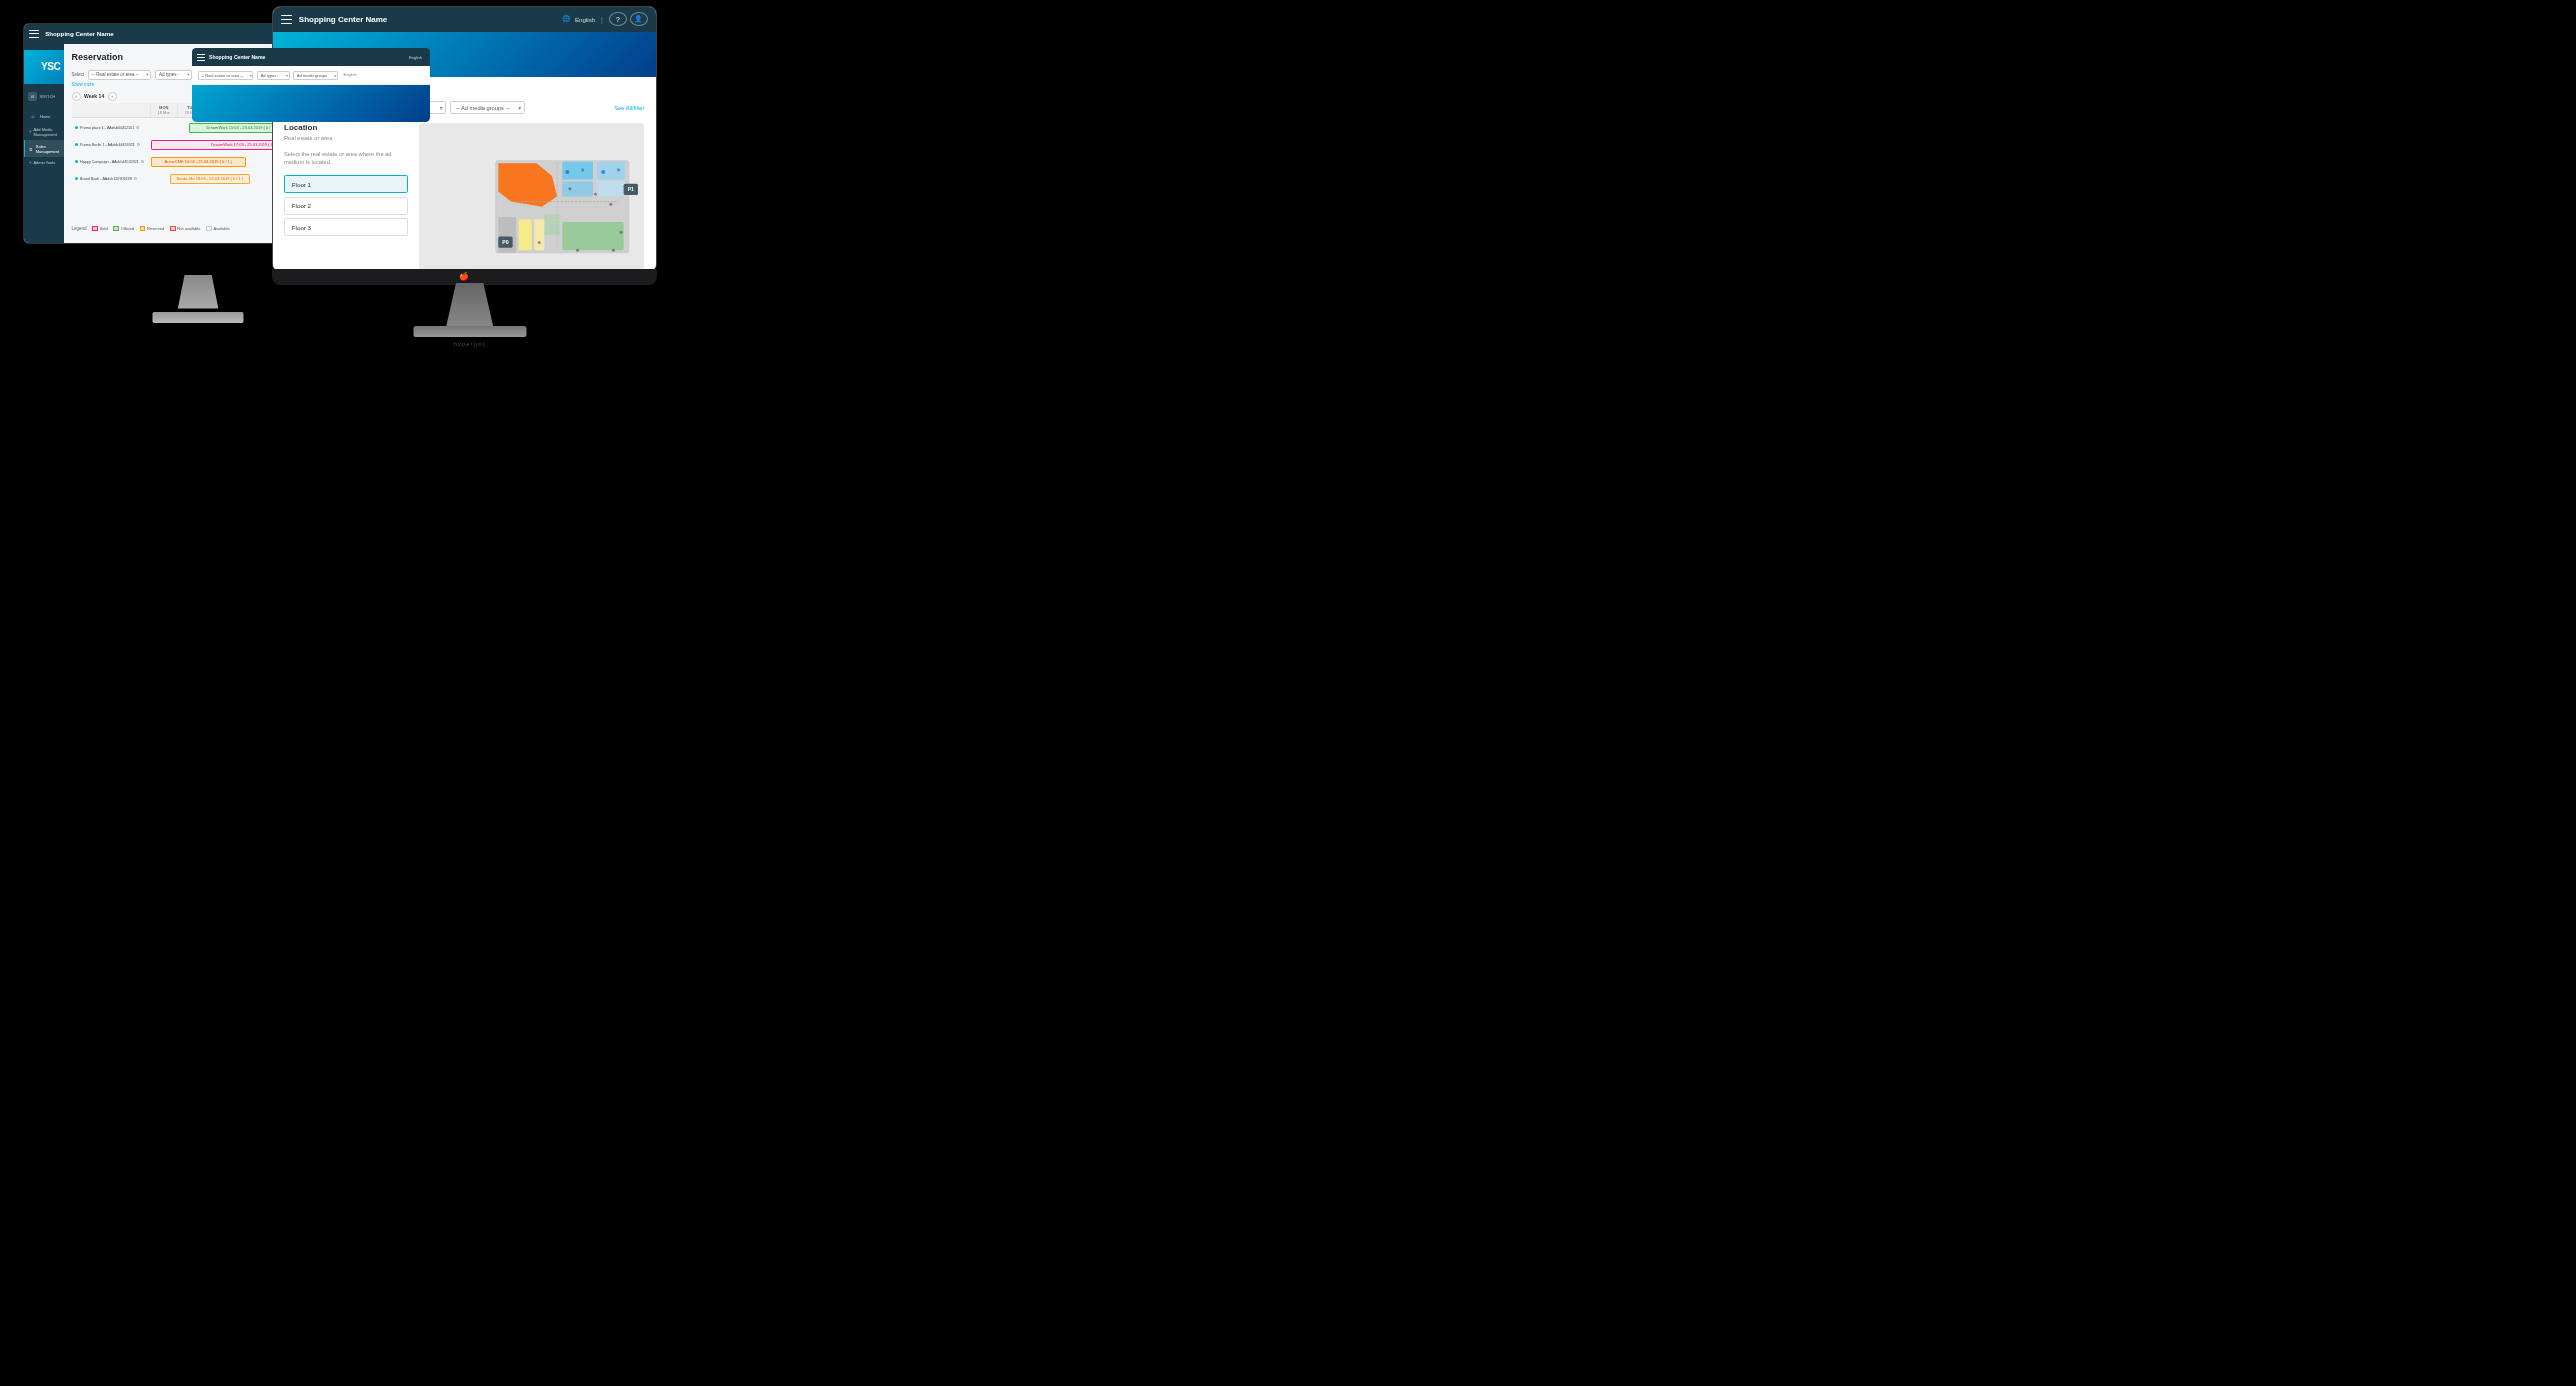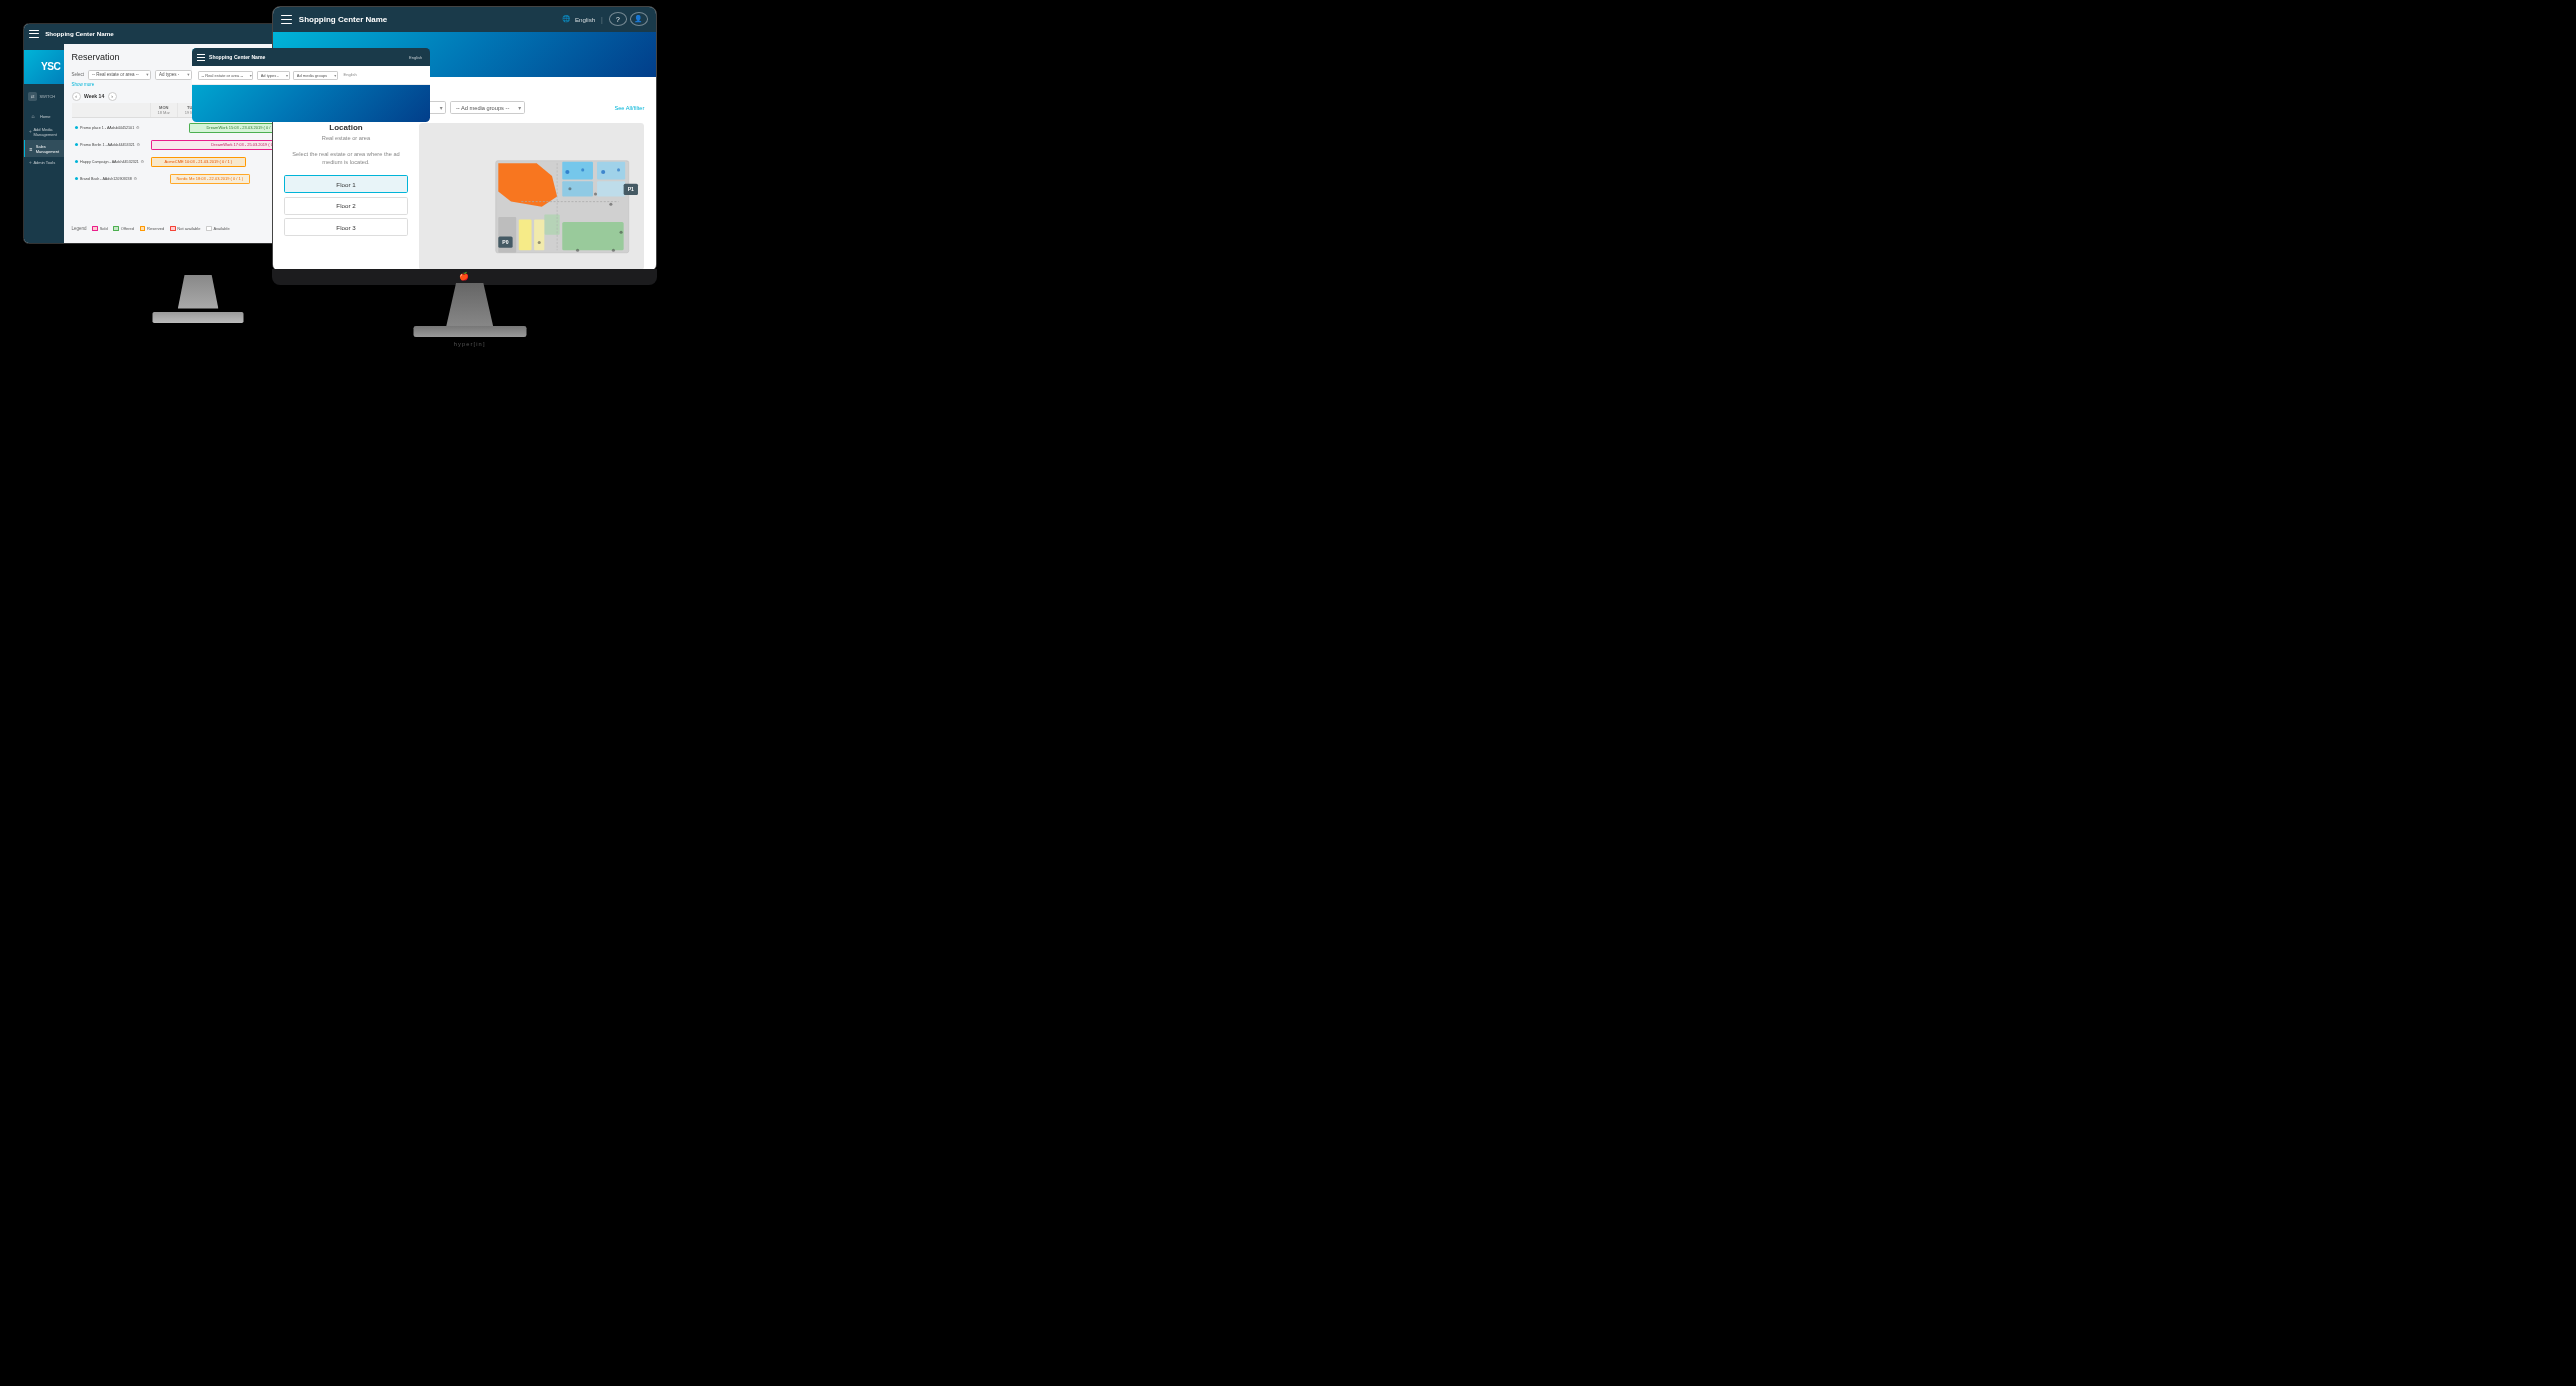--- a/index.html
+++ b/index.html
@@ -272,21 +272,21 @@
       flex-direction: column;
     }
     .reservation-header {
       display: flex;
       align-items: center;
       justify-content: space-between;
       margin-bottom: 5.7px;
     }
     .reservation-title {
       font-size: 9px;
-      font-weight: 400;
+      font-weight: 700;
       color: #222;
     }
     .reserve-btn {
       background: #6c757d;
       color: white;
       border: none;
       border-radius: 1.7px;
       padding: 2.3px 8px;
       font-size: 5.1px;
       cursor: pointer;
@@ -630,21 +630,20 @@
       margin-left: auto;
     }
 
     
     .right-two-col {
       display: flex;
       gap: 11.3px;
     }
     .right-left-panel {
       flex: 0 0 124px;
-      text-align: center;
     }
     .right-right-panel {
       flex: 1;
     }
 
     .section-title {
       font-size: 8px;
       font-weight: 600;
       color: #333;
       margin-bottom: 3.4px;

